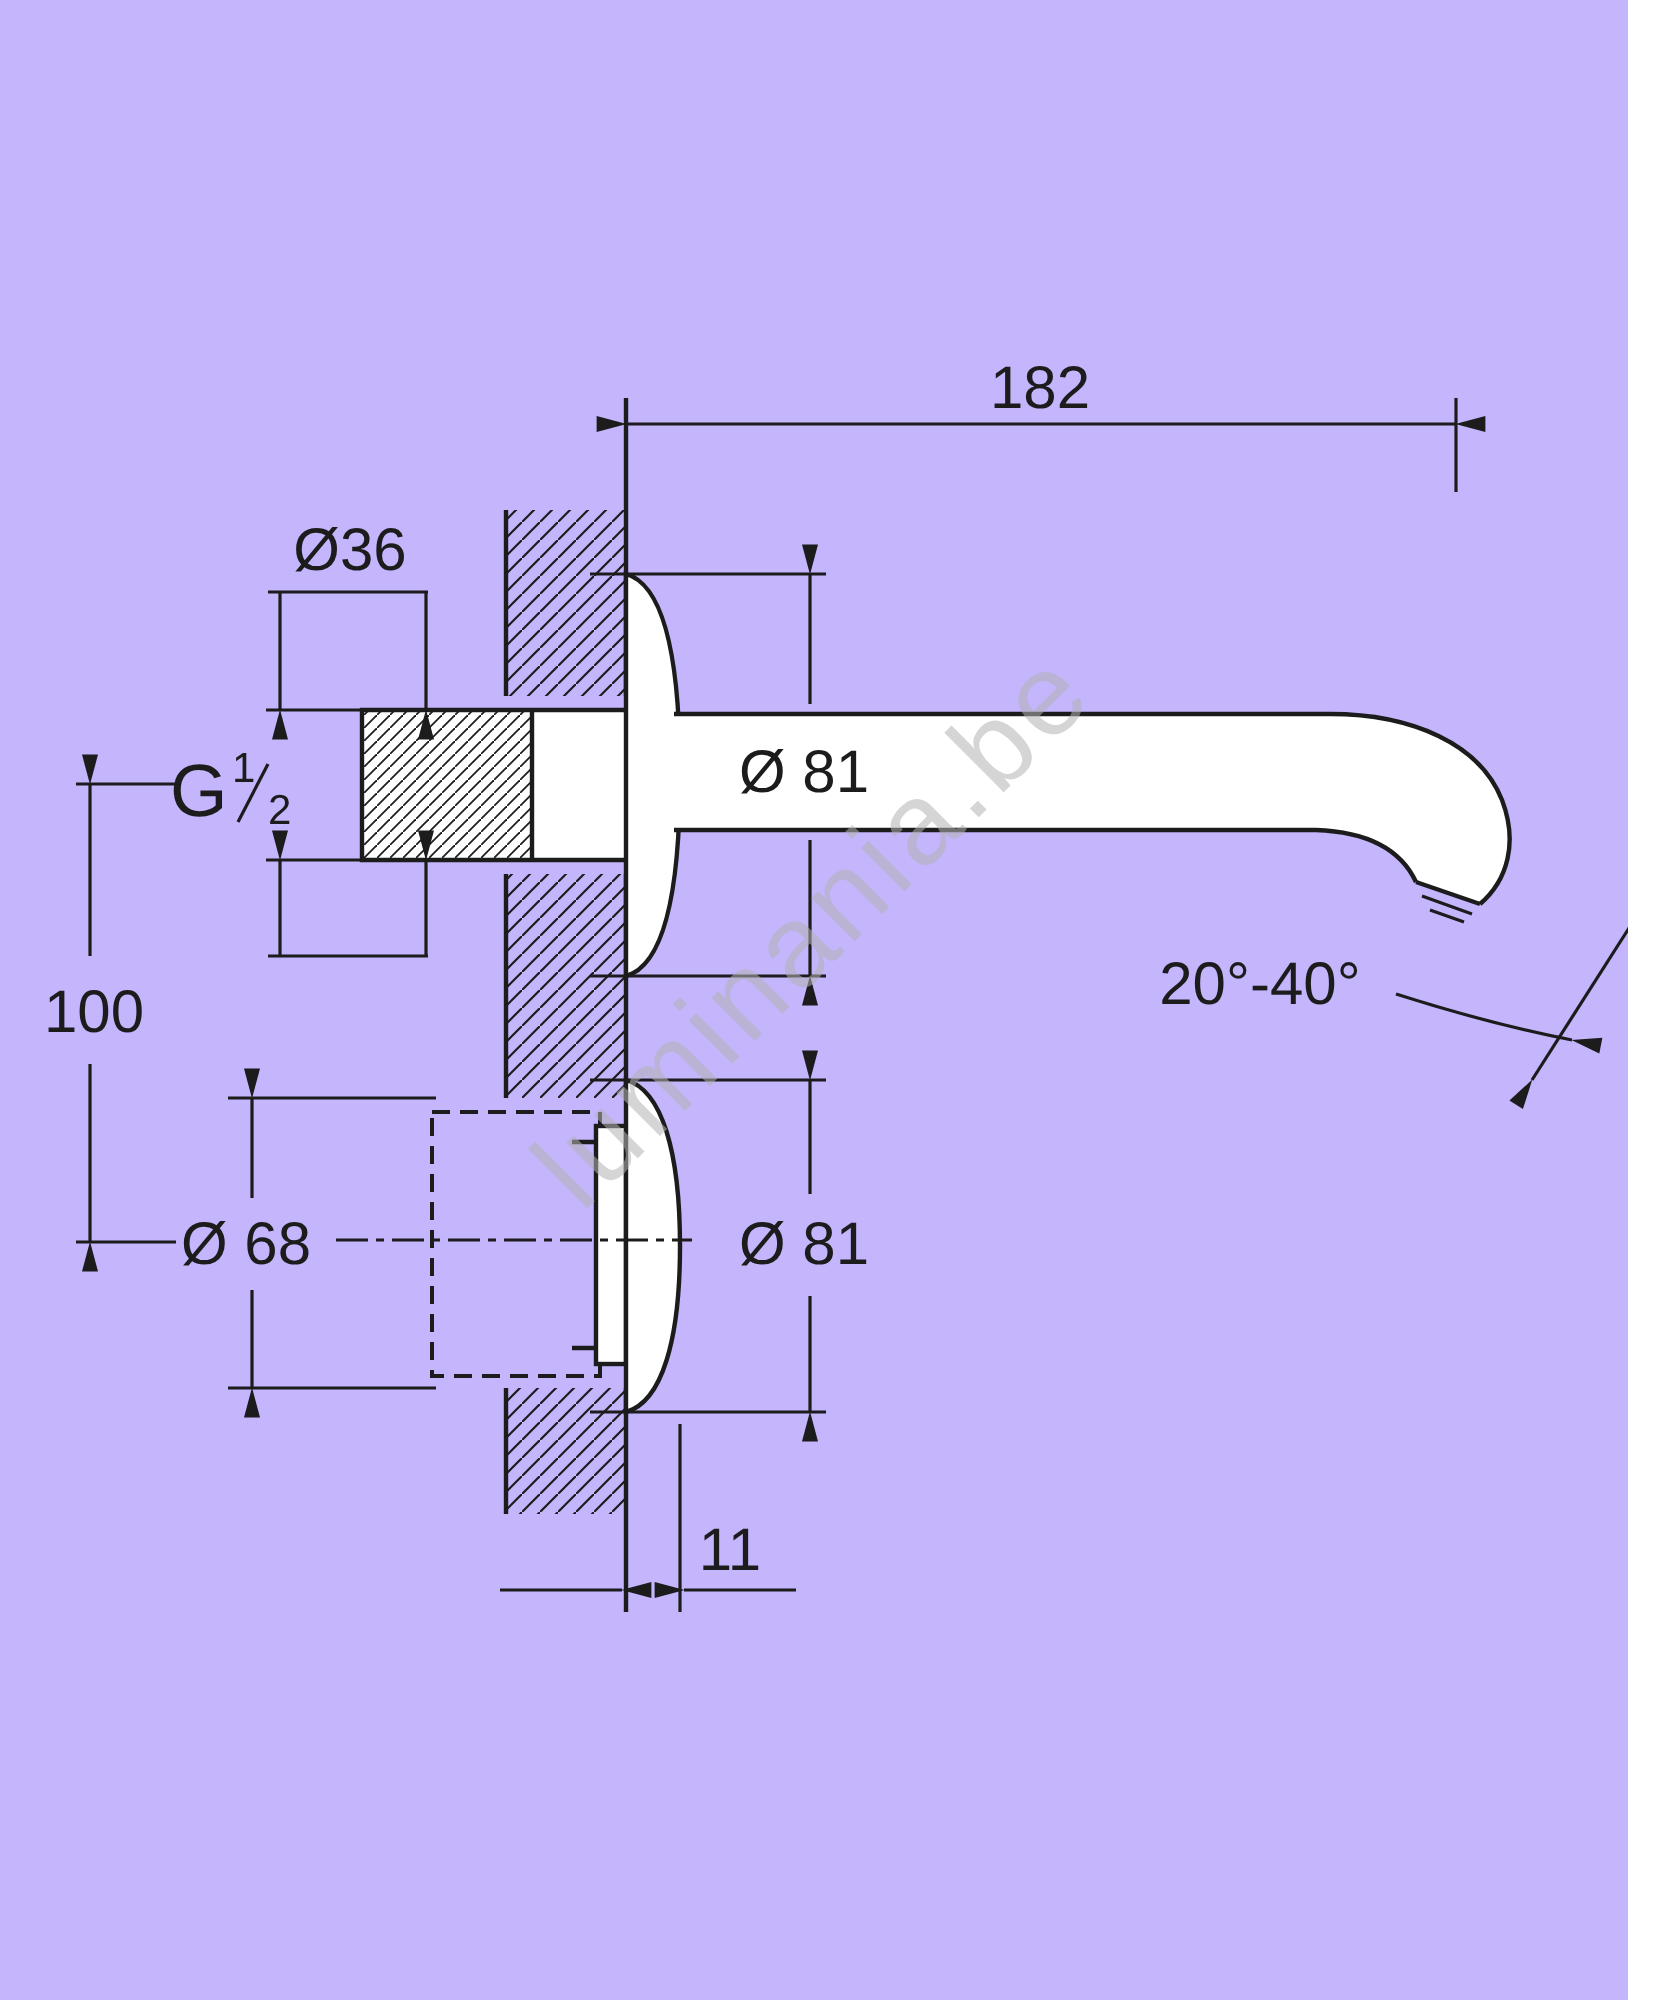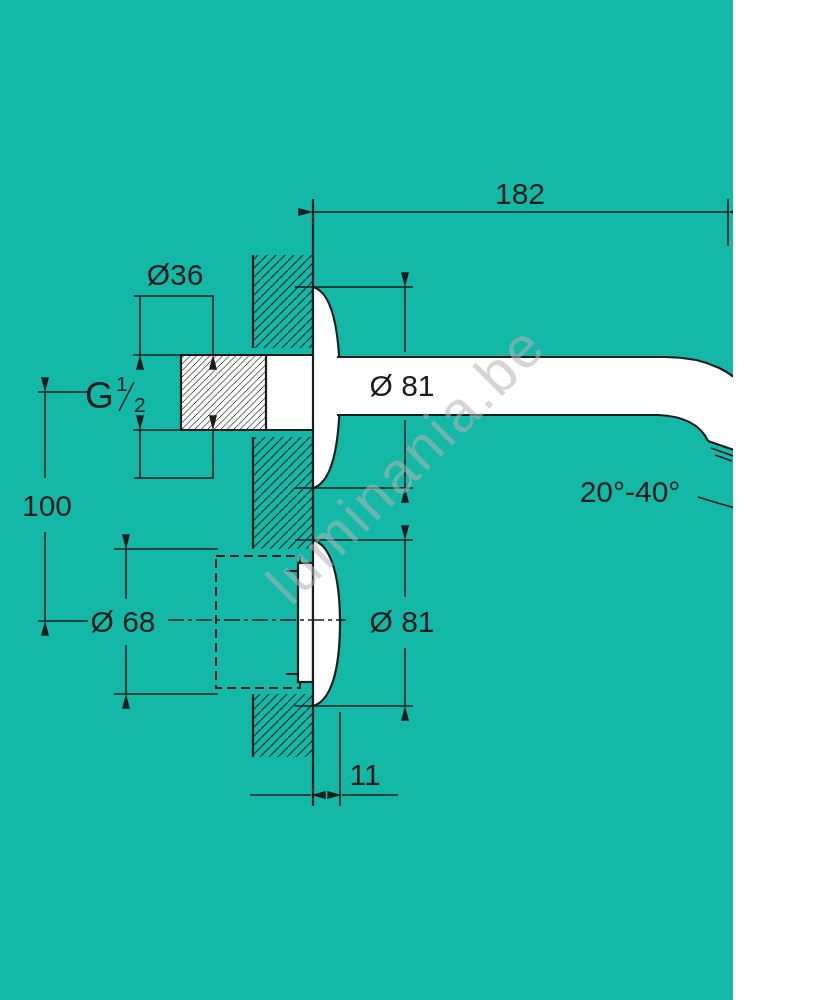--- a/index.html
+++ b/index.html
@@ -1,19 +1,19 @@
 <!DOCTYPE html>
 <html><head>
 <meta charset="utf-8">
 <style>
   html,body{margin:0;padding:0;background:#ffffff;}
   .stage{
     position:relative;
-    width:733px;height:1000px;
-    background:#14b8a6;
+    width:814px;height:1000px;
+    background:#c4b5fd;
     font-family:"Liberation Sans", sans-serif;
     overflow:hidden;
   }
   svg{position:absolute;left:0;top:0;}
   .ln{stroke:#1c1c1c;stroke-width:2.2;fill:none;stroke-linecap:butt;}
   .thin{stroke:#1c1c1c;stroke-width:1.6;fill:none;}
   .dashed{stroke:#1c1c1c;stroke-width:2;fill:none;stroke-dasharray:9 5;}
   .cline{stroke:#1c1c1c;stroke-width:1.4;fill:none;stroke-dasharray:16 4 4 4;}
   .whitefill{fill:#ffffff;stroke:none;}
   .solidfill{fill:#ffffff;stroke:#1c1c1c;stroke-width:2.2;}

